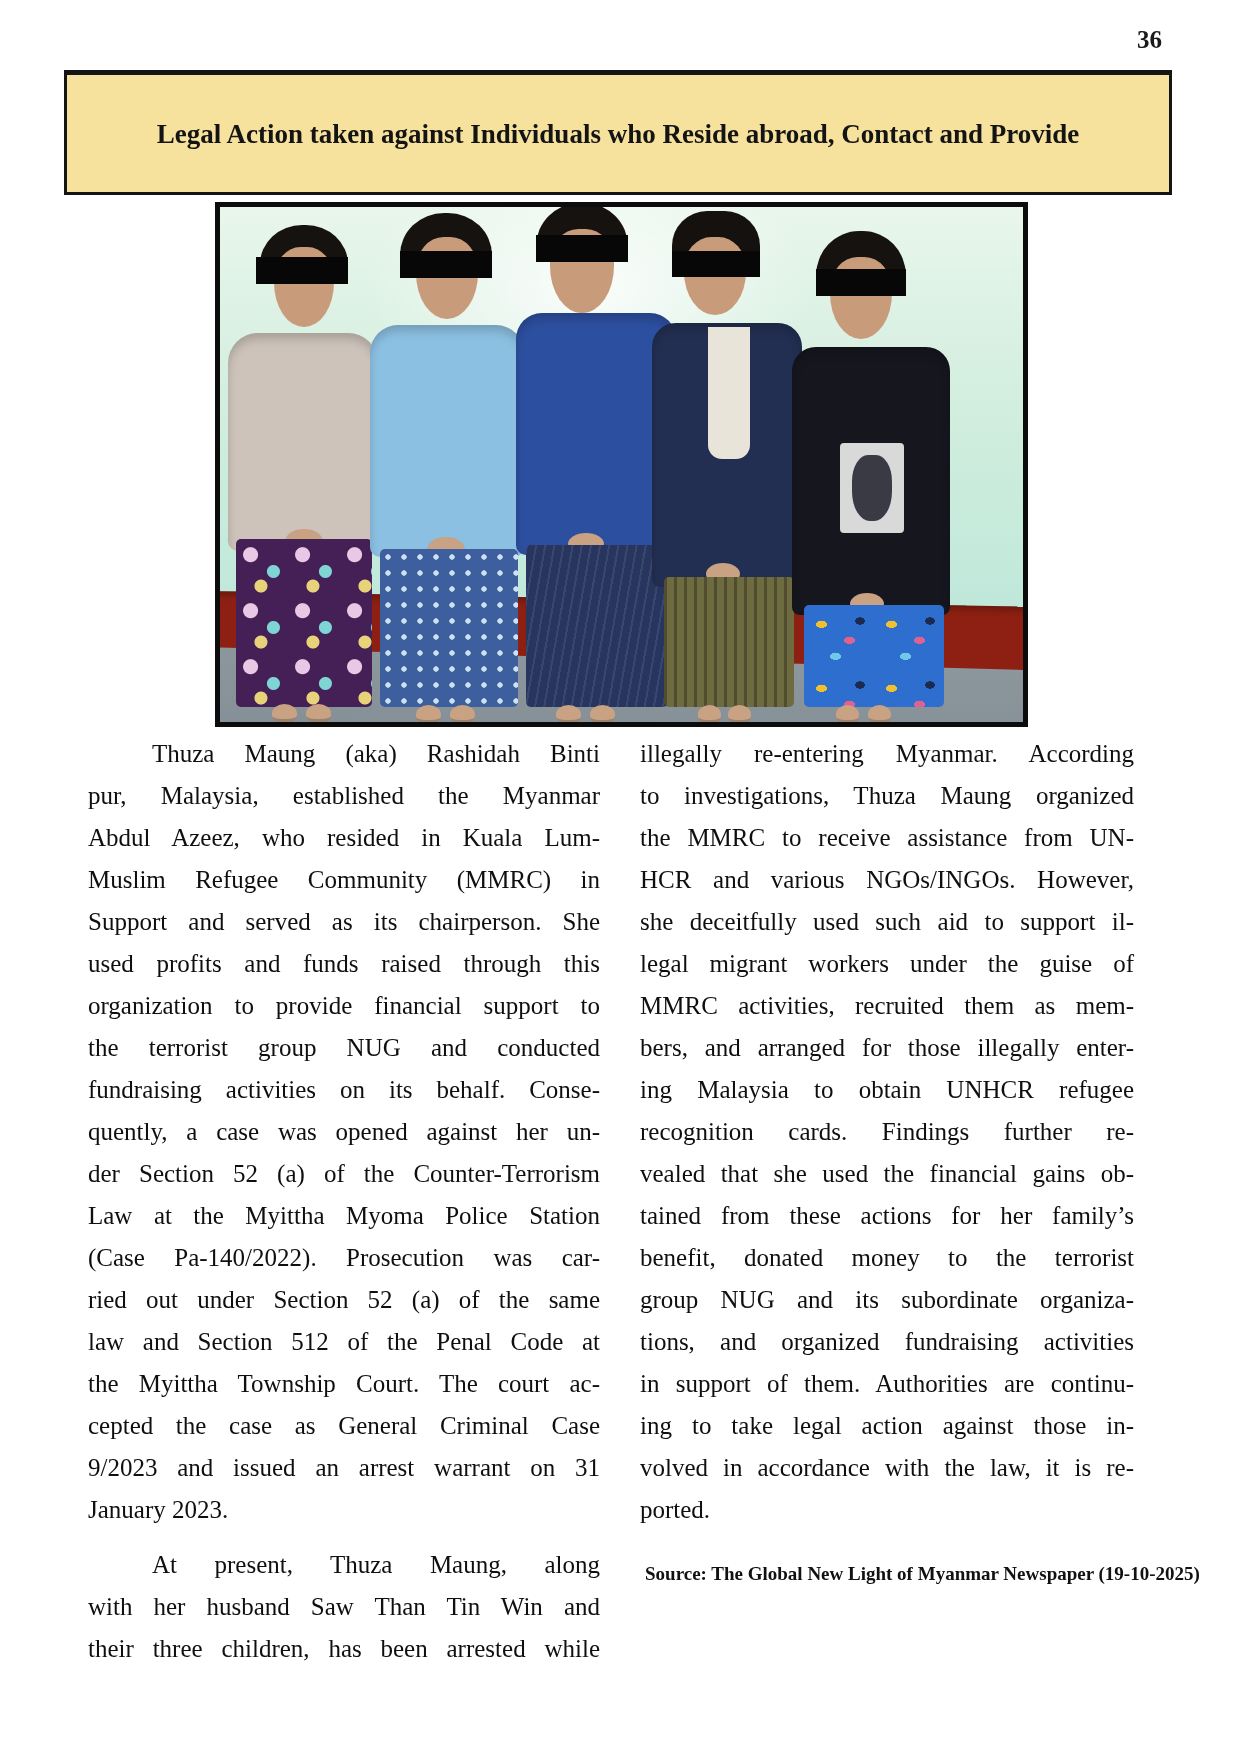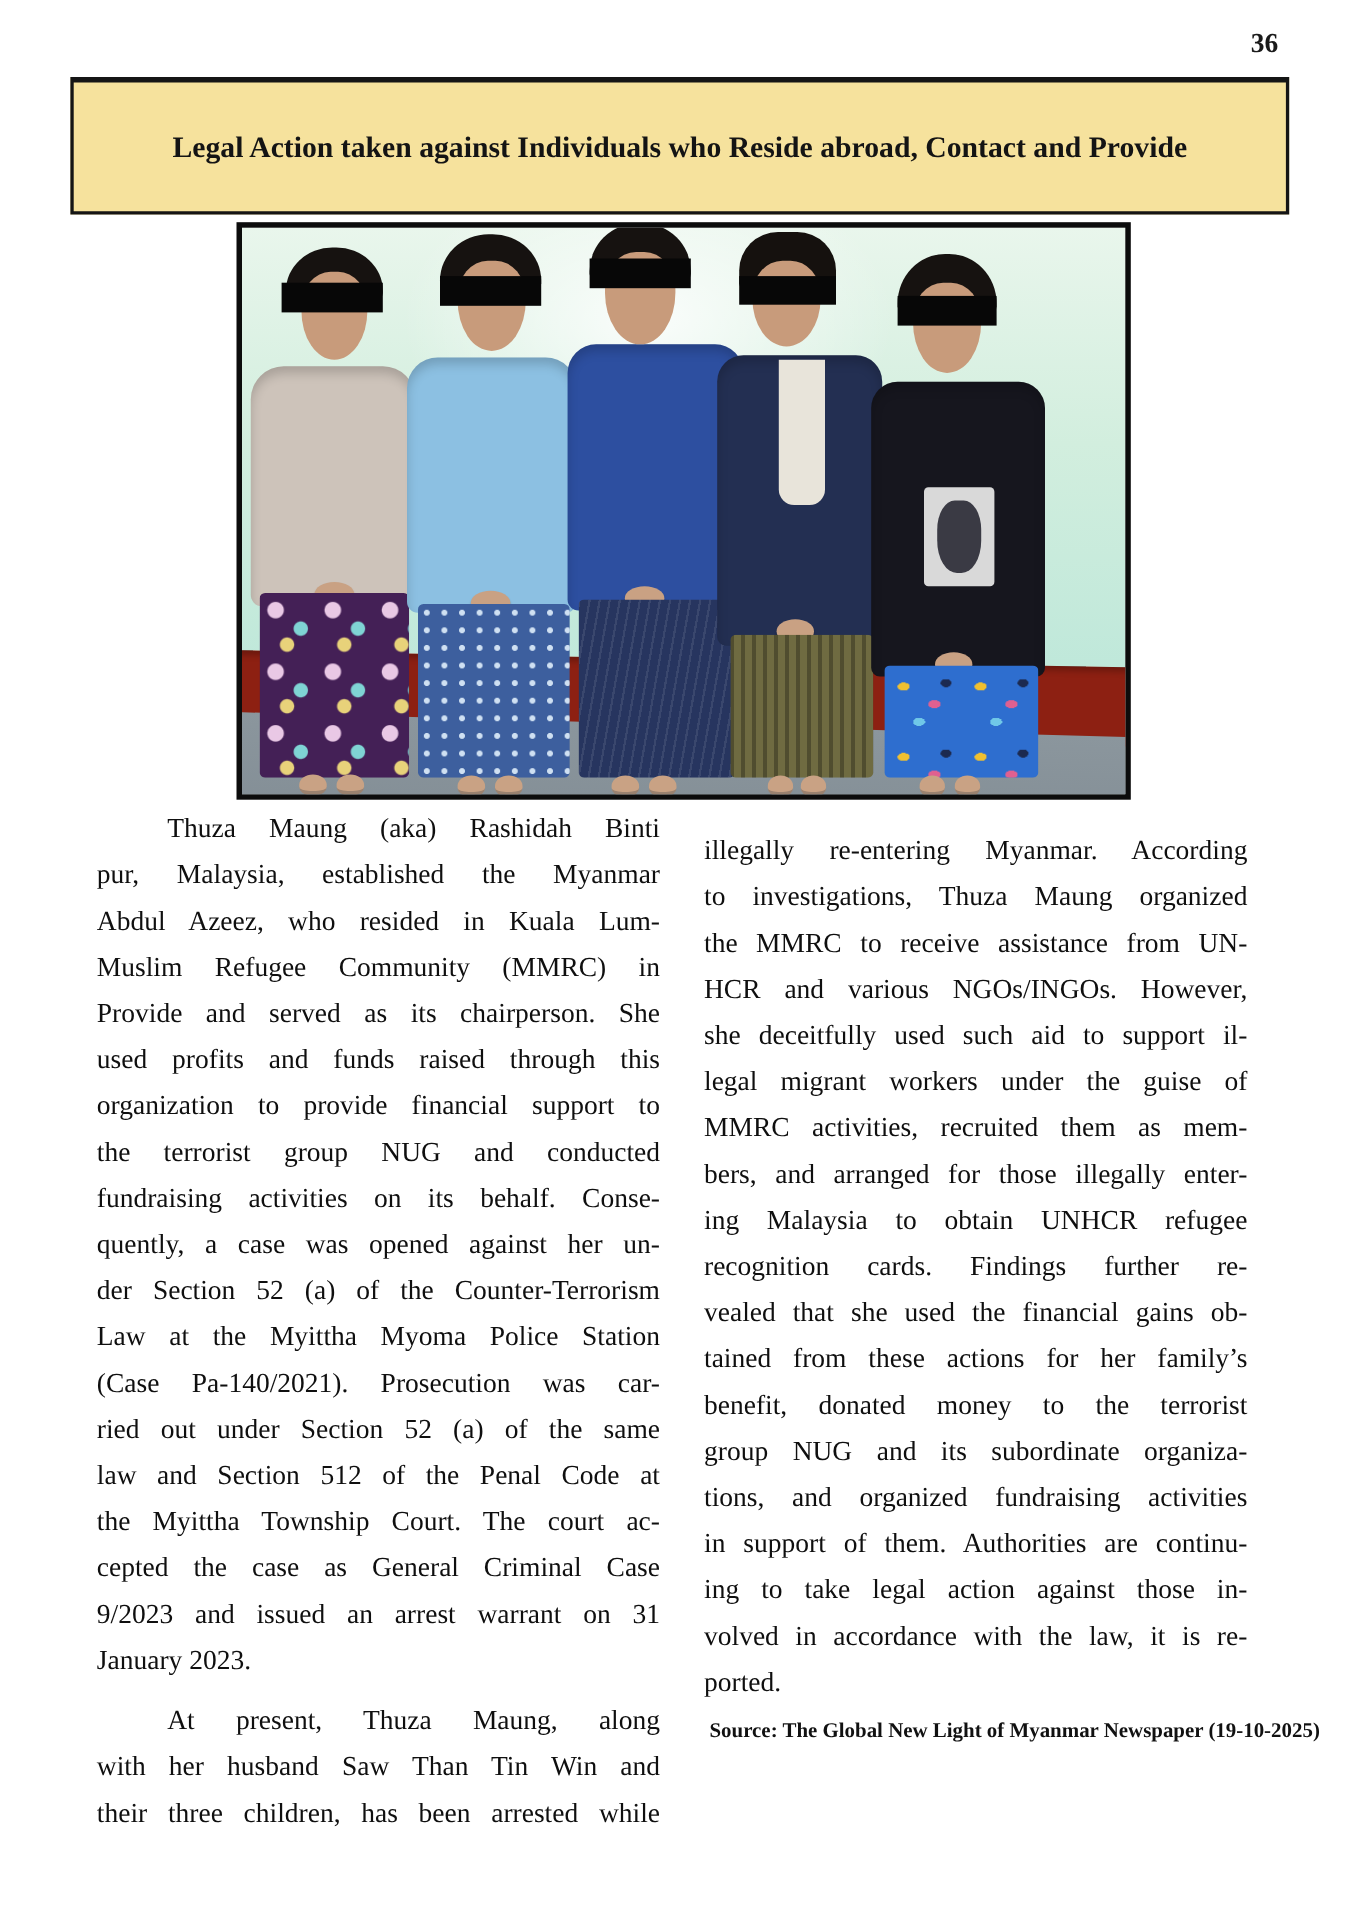--- a/index.html
+++ b/index.html
@@ -44,21 +44,21 @@
     linear-gradient(180deg,#8b969d,#7f8a92);transform:rotate(1.6deg);}
   .hair{background:#161210;border-radius:48% 48% 38% 38% / 70% 70% 26% 26%;}
   .face{background:#c89b7b;border-radius:46% 46% 52% 52% / 42% 42% 58% 58%;}
   .censor{background:#070707;}
   .torso{box-shadow:inset 0 6px 10px rgba(0,0,0,.18);}
   .hands{background:#c9a183;border-radius:50%;box-shadow:0 2px 2px rgba(0,0,0,.25);}
   .foot{background:#c9a284;border-radius:50% 50% 40% 40%;border-bottom:4px solid #9a8270;}
   
   .column{position:absolute;top:733px;font-size:25px;color:#0f0f0f;}
   .col-left{left:88px;width:512px;}
-  .col-right{left:640px;width:494px;margin-top:20px;}
+  .col-right{left:640px;width:494px;}
   .para + .para{margin-top:13px;}
   .line{
     height:42px;line-height:42px;white-space:normal;
     text-align:justify;text-align-last:justify;
   }
   .line.no-just{text-align-last:left;}
   .line.indent{text-indent:64px;}
   .source-line{
     position:absolute;left:645px;top:1563px;width:510px;
     font-size:19px;font-weight:bold;color:#111;text-align:center;white-space:nowrap;
@@ -137,29 +137,29 @@
       <div class="foot" style="left:648px;top:498px;width:23px;height:15px;"></div>
     </div>
   </div>
 
   <div id="left-column" class="column col-left">
       <div class="para">
         <div class="line indent">Thuza Maung (aka) Rashidah Binti</div>
         <div class="line">pur, Malaysia, established the Myanmar</div>
         <div class="line">Abdul Azeez, who resided in Kuala Lum-</div>
         <div class="line">Muslim Refugee Community (MMRC) in</div>
-        <div class="line">Provide and served as its chairperson. She</div>
+        <div class="line">Support and served as its chairperson. She</div>
         <div class="line">used profits and funds raised through this</div>
         <div class="line">organization to provide financial support to</div>
         <div class="line">the terrorist group NUG and conducted</div>
         <div class="line">fundraising activities on its behalf. Conse-</div>
         <div class="line">quently, a case was opened against her un-</div>
         <div class="line">der Section 52 (a) of the Counter-Terrorism</div>
         <div class="line">Law at the Myittha Myoma Police Station</div>
-        <div class="line">(Case Pa-140/2021). Prosecution was car-</div>
+        <div class="line">(Case Pa-140/2022). Prosecution was car-</div>
         <div class="line">ried out under Section 52 (a) of the same</div>
         <div class="line">law and Section 512 of the Penal Code at</div>
         <div class="line">the Myittha Township Court. The court ac-</div>
         <div class="line">cepted the case as General Criminal Case</div>
         <div class="line">9/2023 and issued an arrest warrant on 31</div>
         <div class="line no-just">January 2023.</div>
       </div>
       <div class="para">
         <div class="line indent">At present, Thuza Maung, along</div>
         <div class="line">with her husband Saw Than Tin Win and</div>

